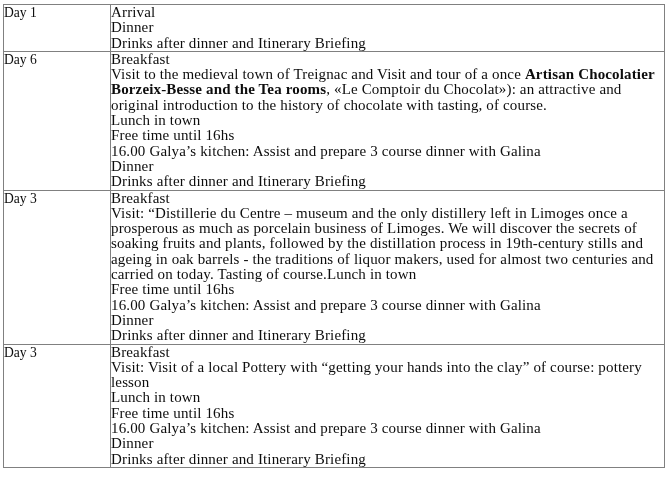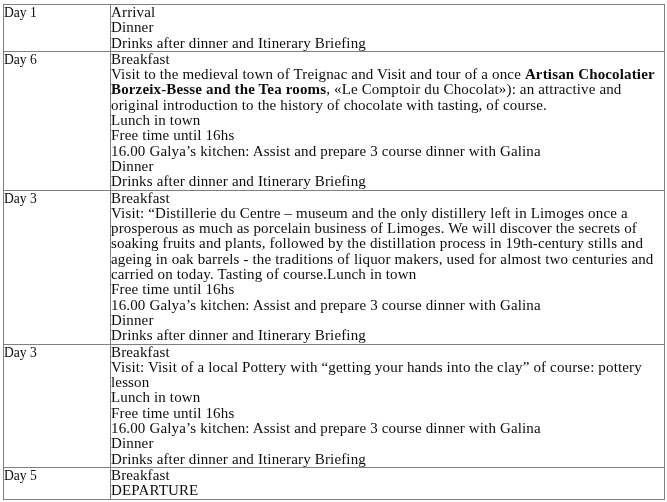--- a/index.html
+++ b/index.html
@@ -114,24 +114,15 @@
           <td class="detail-cell">
             <div class="line">Breakfast</div>
             <div class="line">Visit: Visit of a local Pottery with “getting your hands into the clay” of course: pottery lesson</div>
             <div class="line">Lunch in town</div>
             <div class="line">Free time until 16hs</div>
             <div class="line">16.00 Galya’s kitchen: Assist and prepare 3 course dinner with Galina</div>
             <div class="line">Dinner</div>
             <div class="line">Drinks after dinner and Itinerary Briefing</div>
           </td>
         </tr>
-        <tr>
-          <td class="day-cell">
-            <div class="day-label">Day 5</div>
-          </td>
-          <td class="detail-cell">
-            <div class="line">Breakfast</div>
-            <div class="line">DEPARTURE</div>
-          </td>
-        </tr>
       </tbody>
   </table>
 </div>
 
 </body></html>

